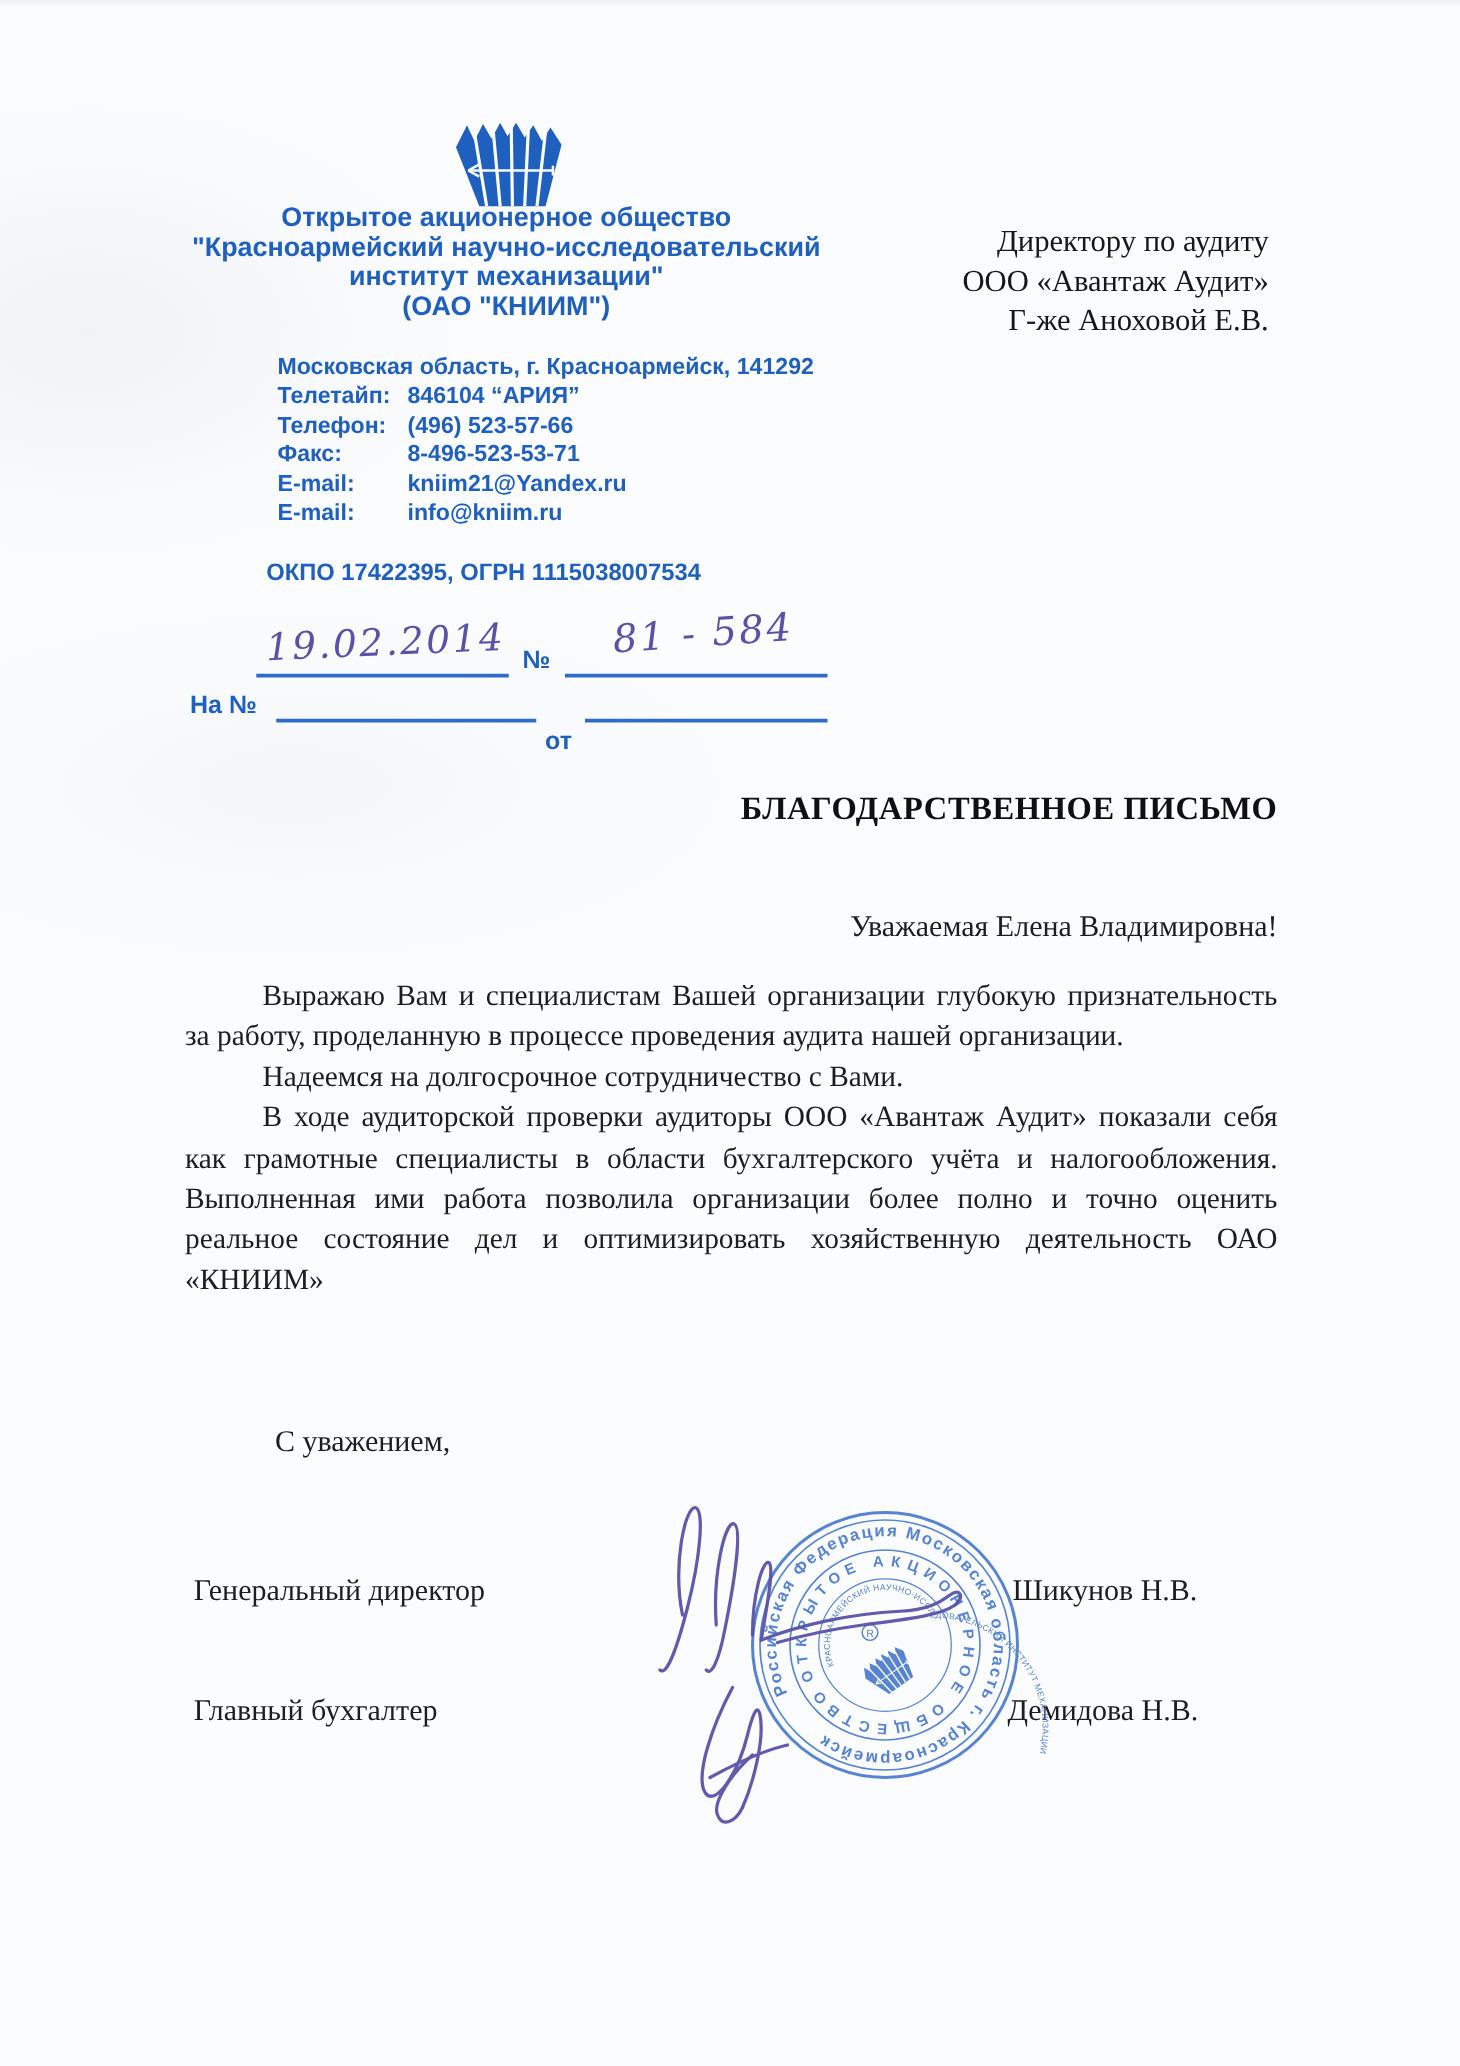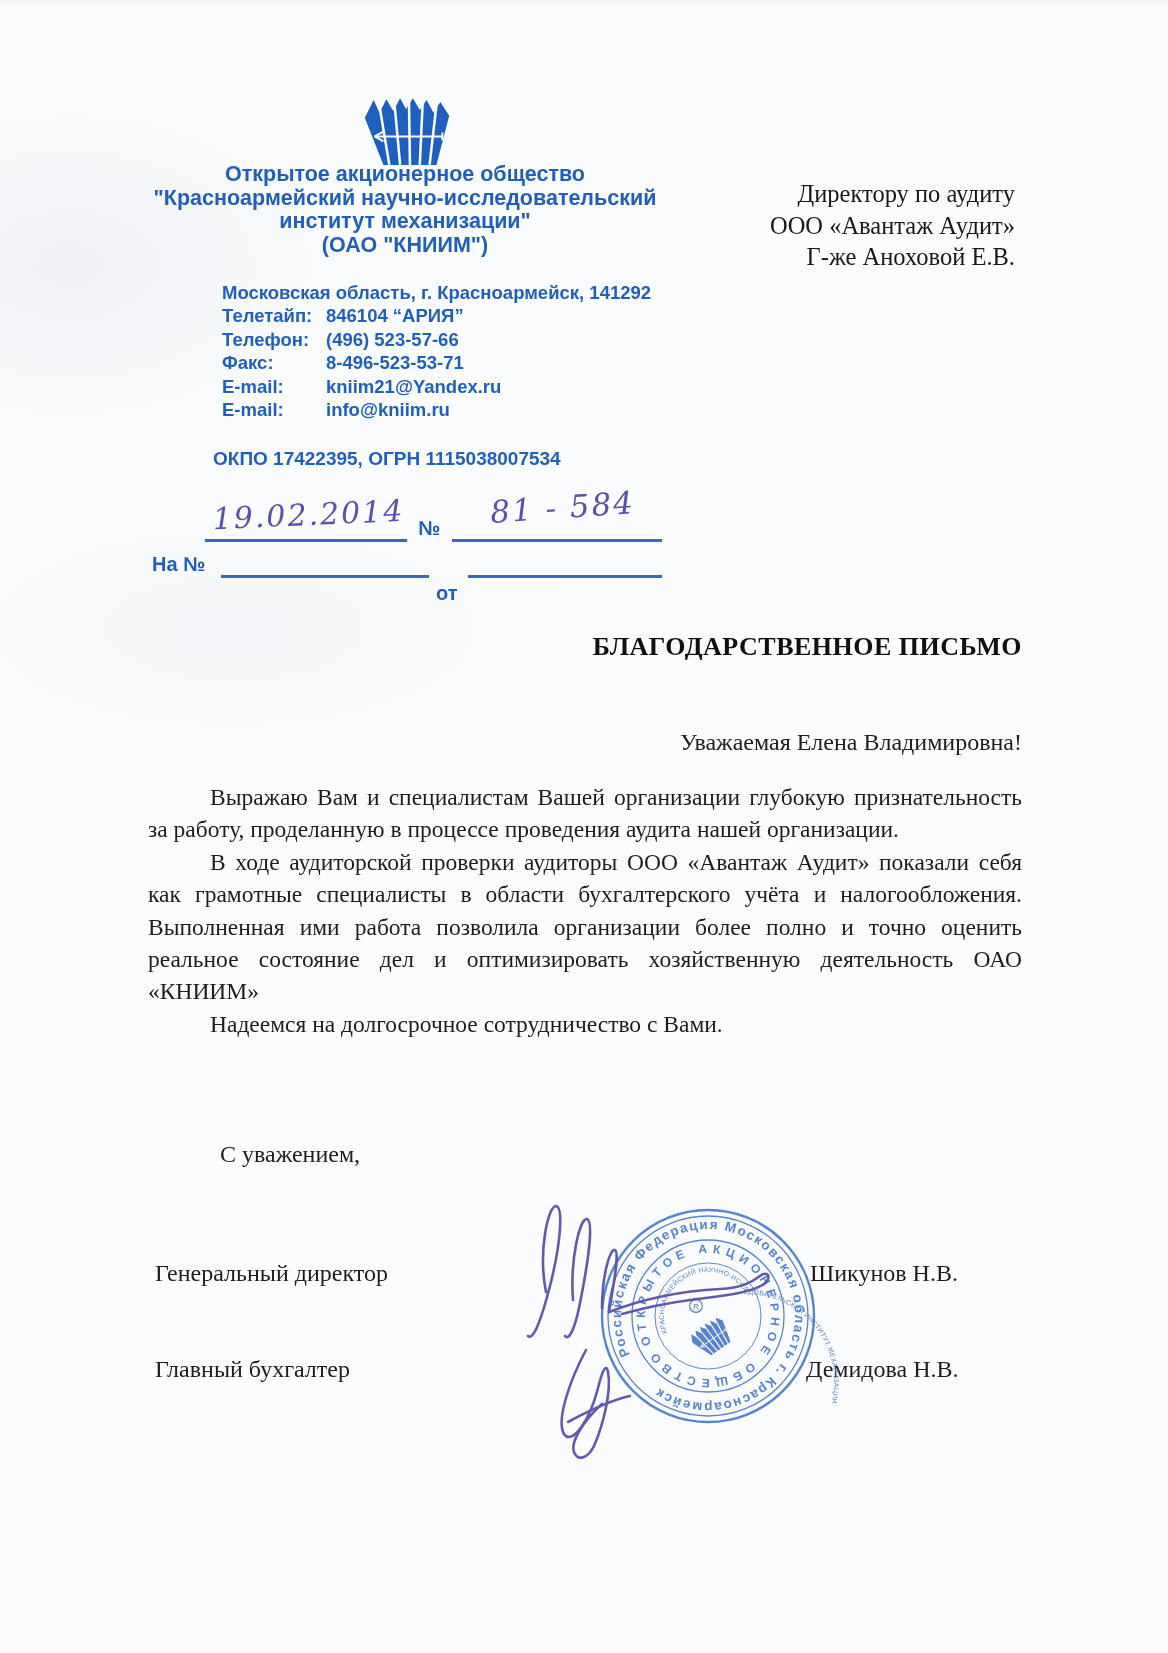--- a/index.html
+++ b/index.html
@@ -167,22 +167,22 @@
   <div class="abs ref-label nano-label">На №</div>
   <div class="abs ref-underline u3"></div>
   <div class="abs ref-label ot-label">от</div>
   <div class="abs ref-underline u4"></div>
 
   <div class="abs title">БЛАГОДАРСТВЕННОЕ ПИСЬМО</div>
   <div class="abs salutation">Уважаемая Елена Владимировна!</div>
 
   <div class="abs bodytext">
     <p>Выражаю Вам и специалистам Вашей организации глубокую признательность за работу, проделанную в процессе проведения аудита нашей организации.</p>
+    <p>Надеемся на долгосрочное сотрудничество с Вами.</p>
     <p>В ходе аудиторской проверки аудиторы ООО «Авантаж Аудит» показали себя как грамотные специалисты в области бухгалтерского учёта и налогообложения. Выполненная ими работа позволила организации более полно и точно оценить реальное состояние дел и оптимизировать хозяйственную деятельность ОАО «КНИИМ»</p>
-    <p>Надеемся на долгосрочное сотрудничество с Вами.</p>
   </div>
 
   <div class="abs closing">С уважением,</div>
 
   <div class="abs sig-title-1">Генеральный директор</div>
   <div class="abs sig-name-1">Шикунов Н.В.</div>
   <div class="abs sig-title-2">Главный бухгалтер</div>
   <div class="abs sig-name-2">Демидова Н.В.</div>
 
   <svg class="abs stamp-layer" viewBox="0 0 1168 1653">

